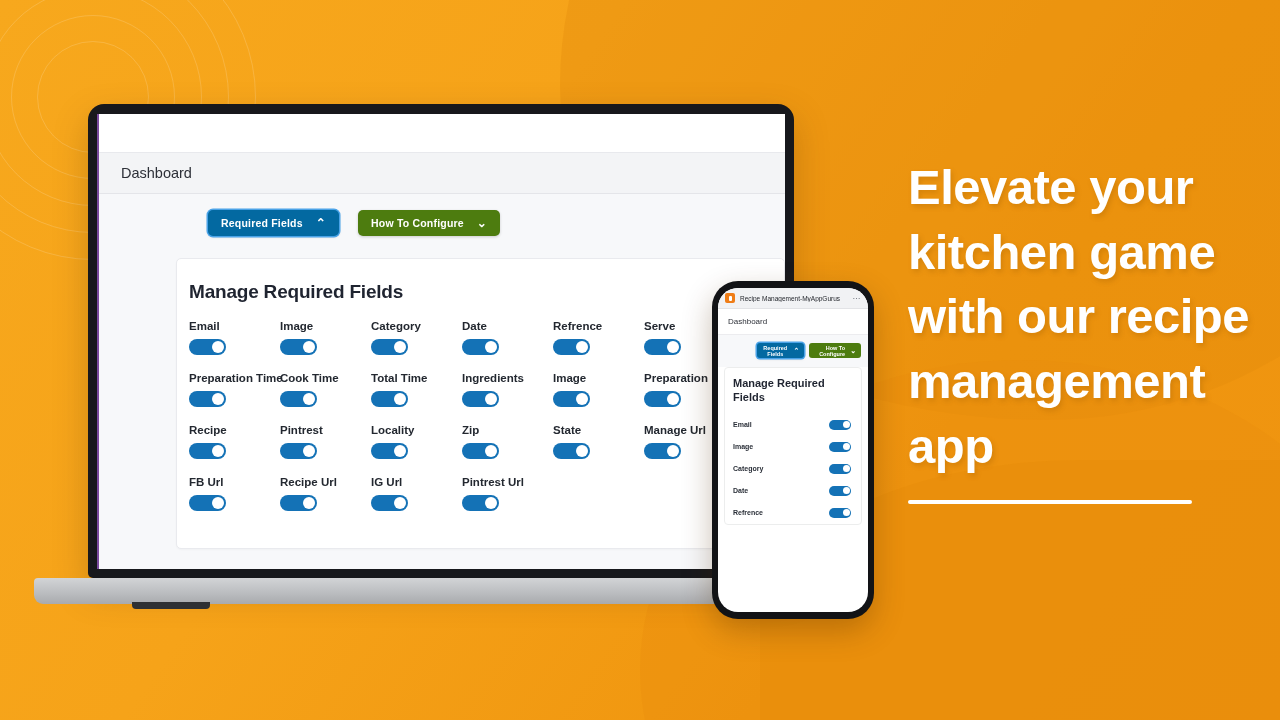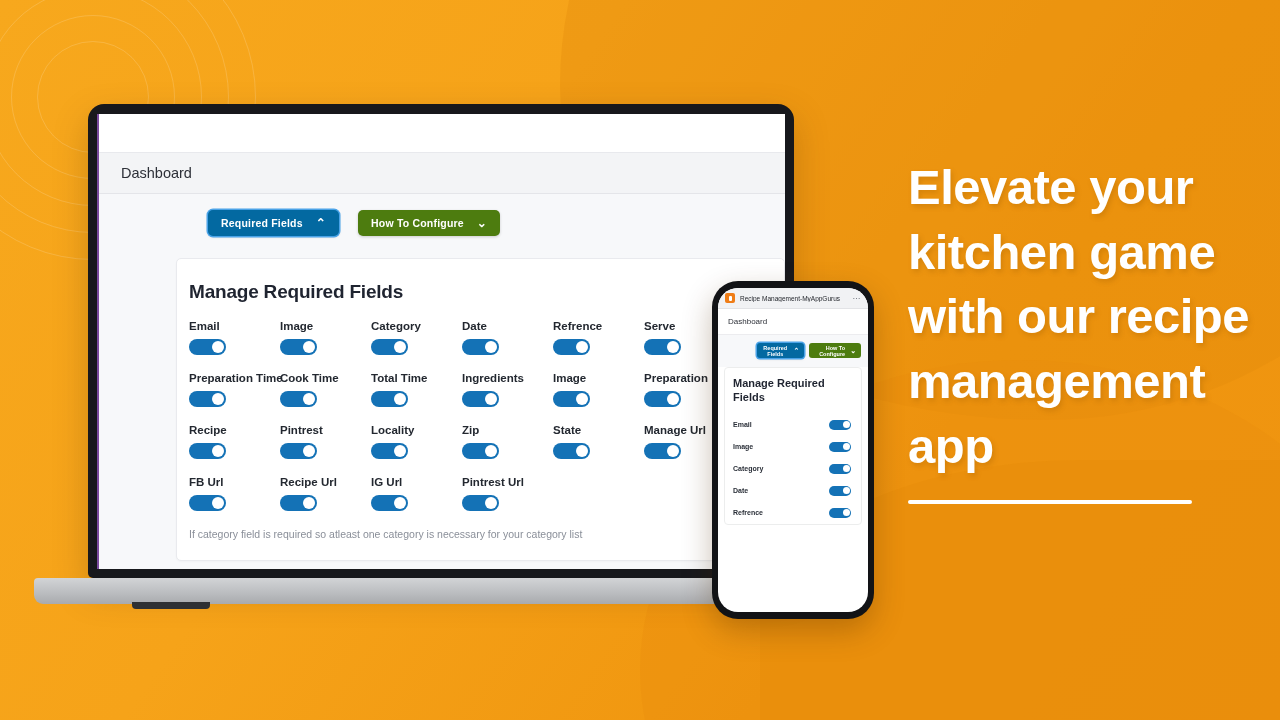--- a/index.html
+++ b/index.html
@@ -326,21 +326,20 @@
                 <div class="field">
                   <div class="field-label">IG Url</div>
                   <div class="toggle"></div>
                 </div>
                 <div class="field">
                   <div class="field-label">Pintrest Url</div>
                   <div class="toggle"></div>
                 </div>
               </div>
             </div>
-          <div class="card-note">If category field is required so atleast one category is necessary for your category list</div>
         </div>
 
       </div>
     </div>
   </div>
   <div class="laptop-hinge"></div>
   <div class="laptop-base"></div>
   <div class="laptop-foot"></div>
 </div>
 

